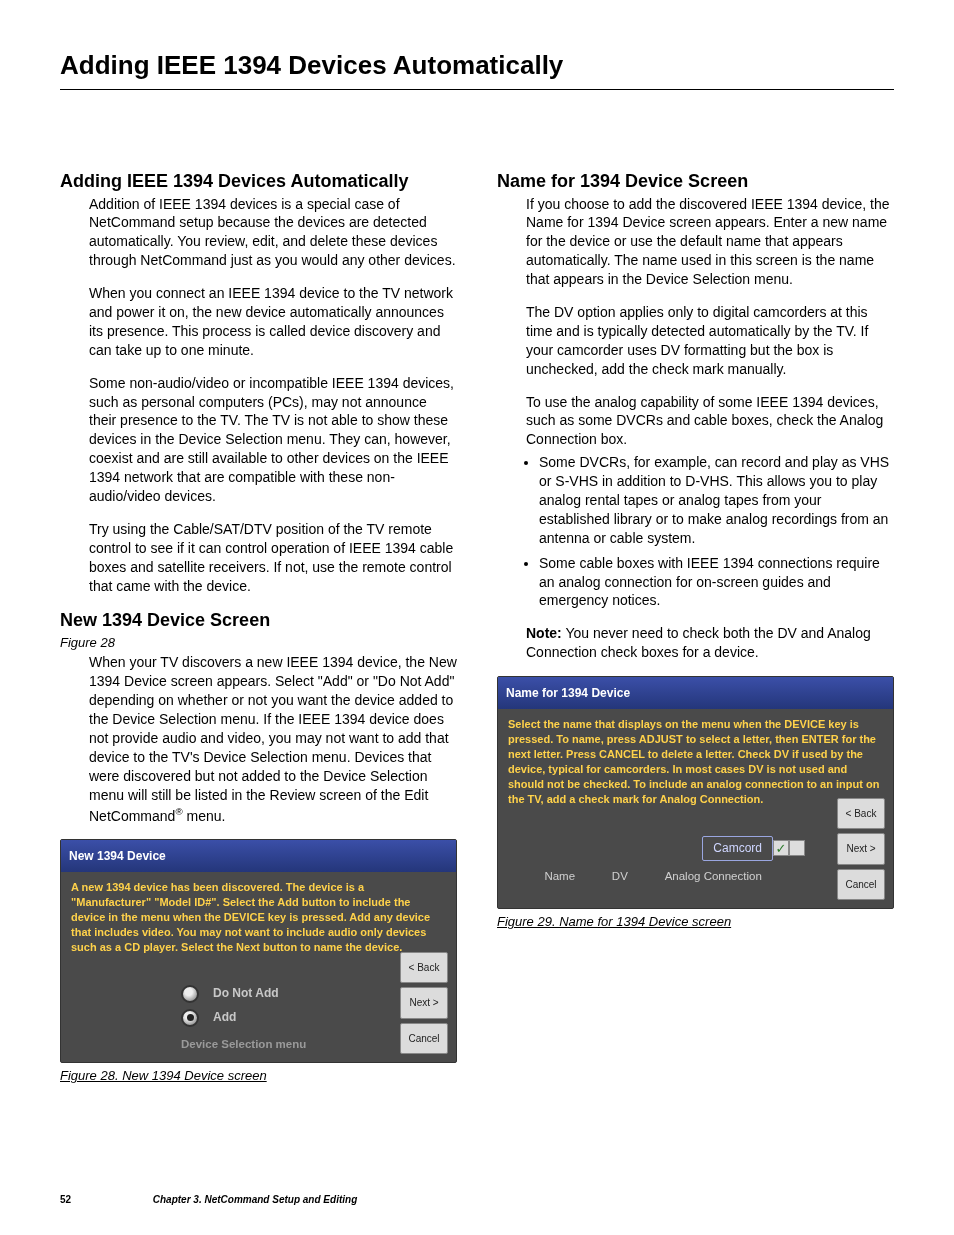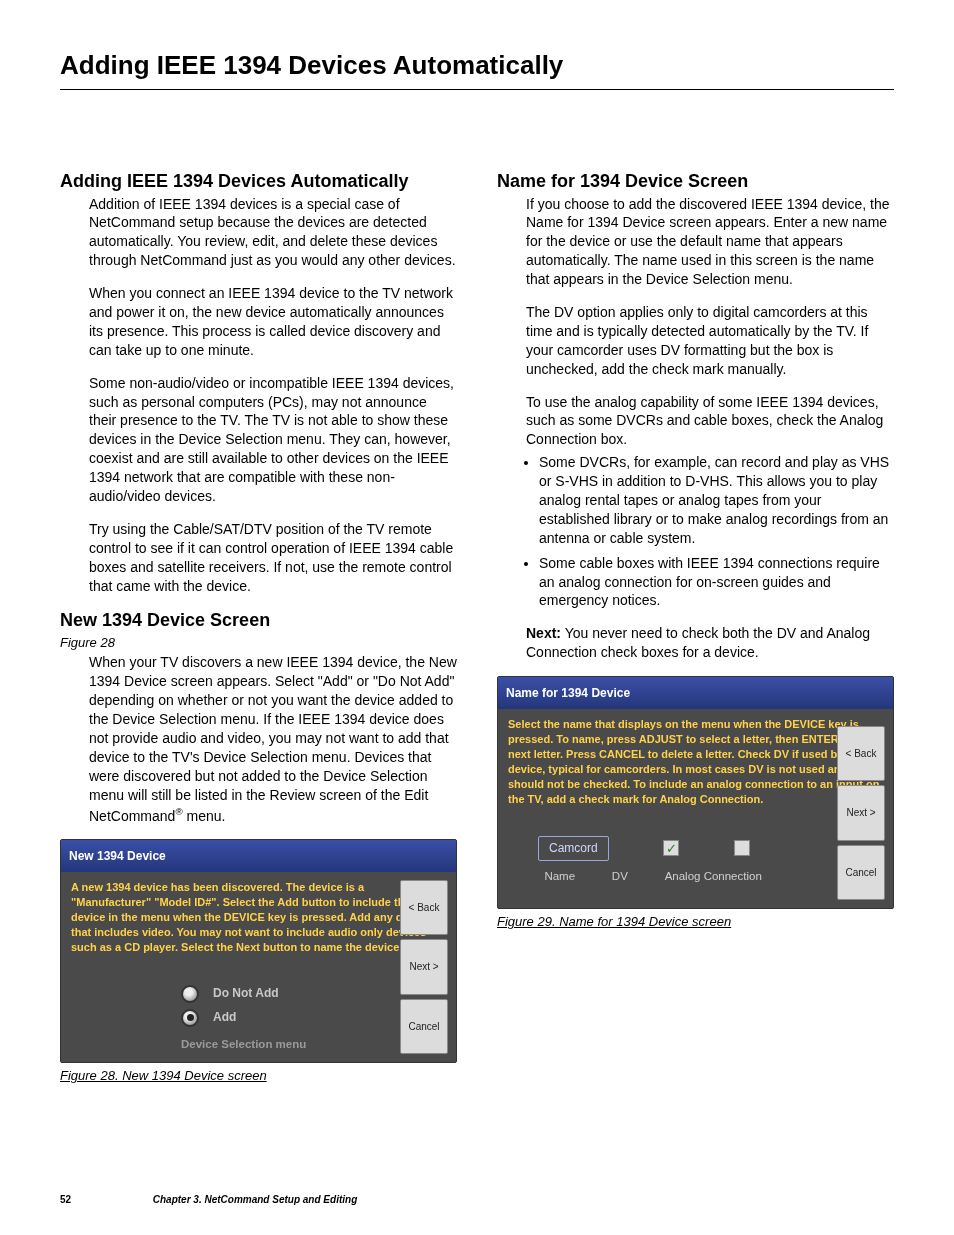--- a/index.html
+++ b/index.html
@@ -99,31 +99,31 @@
   .btncol {
     position: absolute; right: 8px; bottom: 8px;
     display: flex; flex-direction: column; gap: 4px;
   }
   .uibtn {
     background: #dcdcdc;
     color: #222;
     font-size: 10px;
     border: 1px solid #888;
     border-radius: 2px;
-    padding: 20px 6px;
+    padding: 8px 6px;
     min-width: 48px;
     text-align: center;
   }
   .figcap { font-style: italic; font-size: 13px; margin-top: 4px; text-decoration: underline; }
 
   
   .fig29row {
     display: flex;
     align-items: center;
-    justify-content: space-between;
+    justify-content: flex-end;
     margin: 20px 30px 8px 30px;
   }
   .namebox {
     border: 1px solid #9aa6e0;
     color: #cfd6ff;
     padding: 3px 10px;
     font-size: 12px;
     border-radius: 2px;
   }
   .chk {
@@ -194,21 +194,21 @@
   <div class="col">
     <div class="h2">Name for 1394 Device Screen</div>
     <div class="para">If you choose to add the discovered IEEE 1394 device, the Name for 1394 Device screen appears.  Enter a new name for the device or use the default name that appears automatically.  The name used in this screen is the name that appears in the Device Selection menu.</div>
     <div class="para">The DV option applies only to digital camcorders at this time and is typically detected automatically by the TV.  If your camcorder uses DV formatting but the box is unchecked, add the check mark manually.</div>
     <div class="para" style="margin-bottom:4px">To use the analog capability of some IEEE 1394 devices, such as some DVCRs and cable boxes, check the Analog Connection box.</div>
     <ul class="bullets">
       <li>Some DVCRs, for example, can record and play as VHS or S-VHS in addition to D-VHS.  This allows you to play analog rental tapes or analog tapes from your established library or to make analog recordings from an antenna or cable system.</li>
       <li>Some cable boxes with IEEE 1394 connections require an analog connection for on-screen guides and emergency notices.</li>
     </ul>
     <div class="para">
-      <span class="note-label">Next:</span><span>  You never need to check both the DV and Analog Connection check boxes for a device.</span>
+      <span class="note-label">Note:</span><span>  You never need to check both the DV and Analog Connection check boxes for a device.</span>
     </div>
 
     <div class="figbox">
       <div class="titlebar">Name for 1394 Device</div>
       <div class="body">
         <div class="instr">Select the name that displays on the menu when the DEVICE key is pressed.  To name, press ADJUST to select a letter, then ENTER for the next letter. Press CANCEL to delete a letter. Check DV if used by the device, typical for camcorders.  In most cases DV is not used and should not be checked.  To include an analog connection to an input on the TV, add a check mark for Analog Connection.</div>
         <div class="fig29row">
           <span class="namebox">Camcord</span>
           <span class="chk">✓</span>
           <span class="chk"></span>

